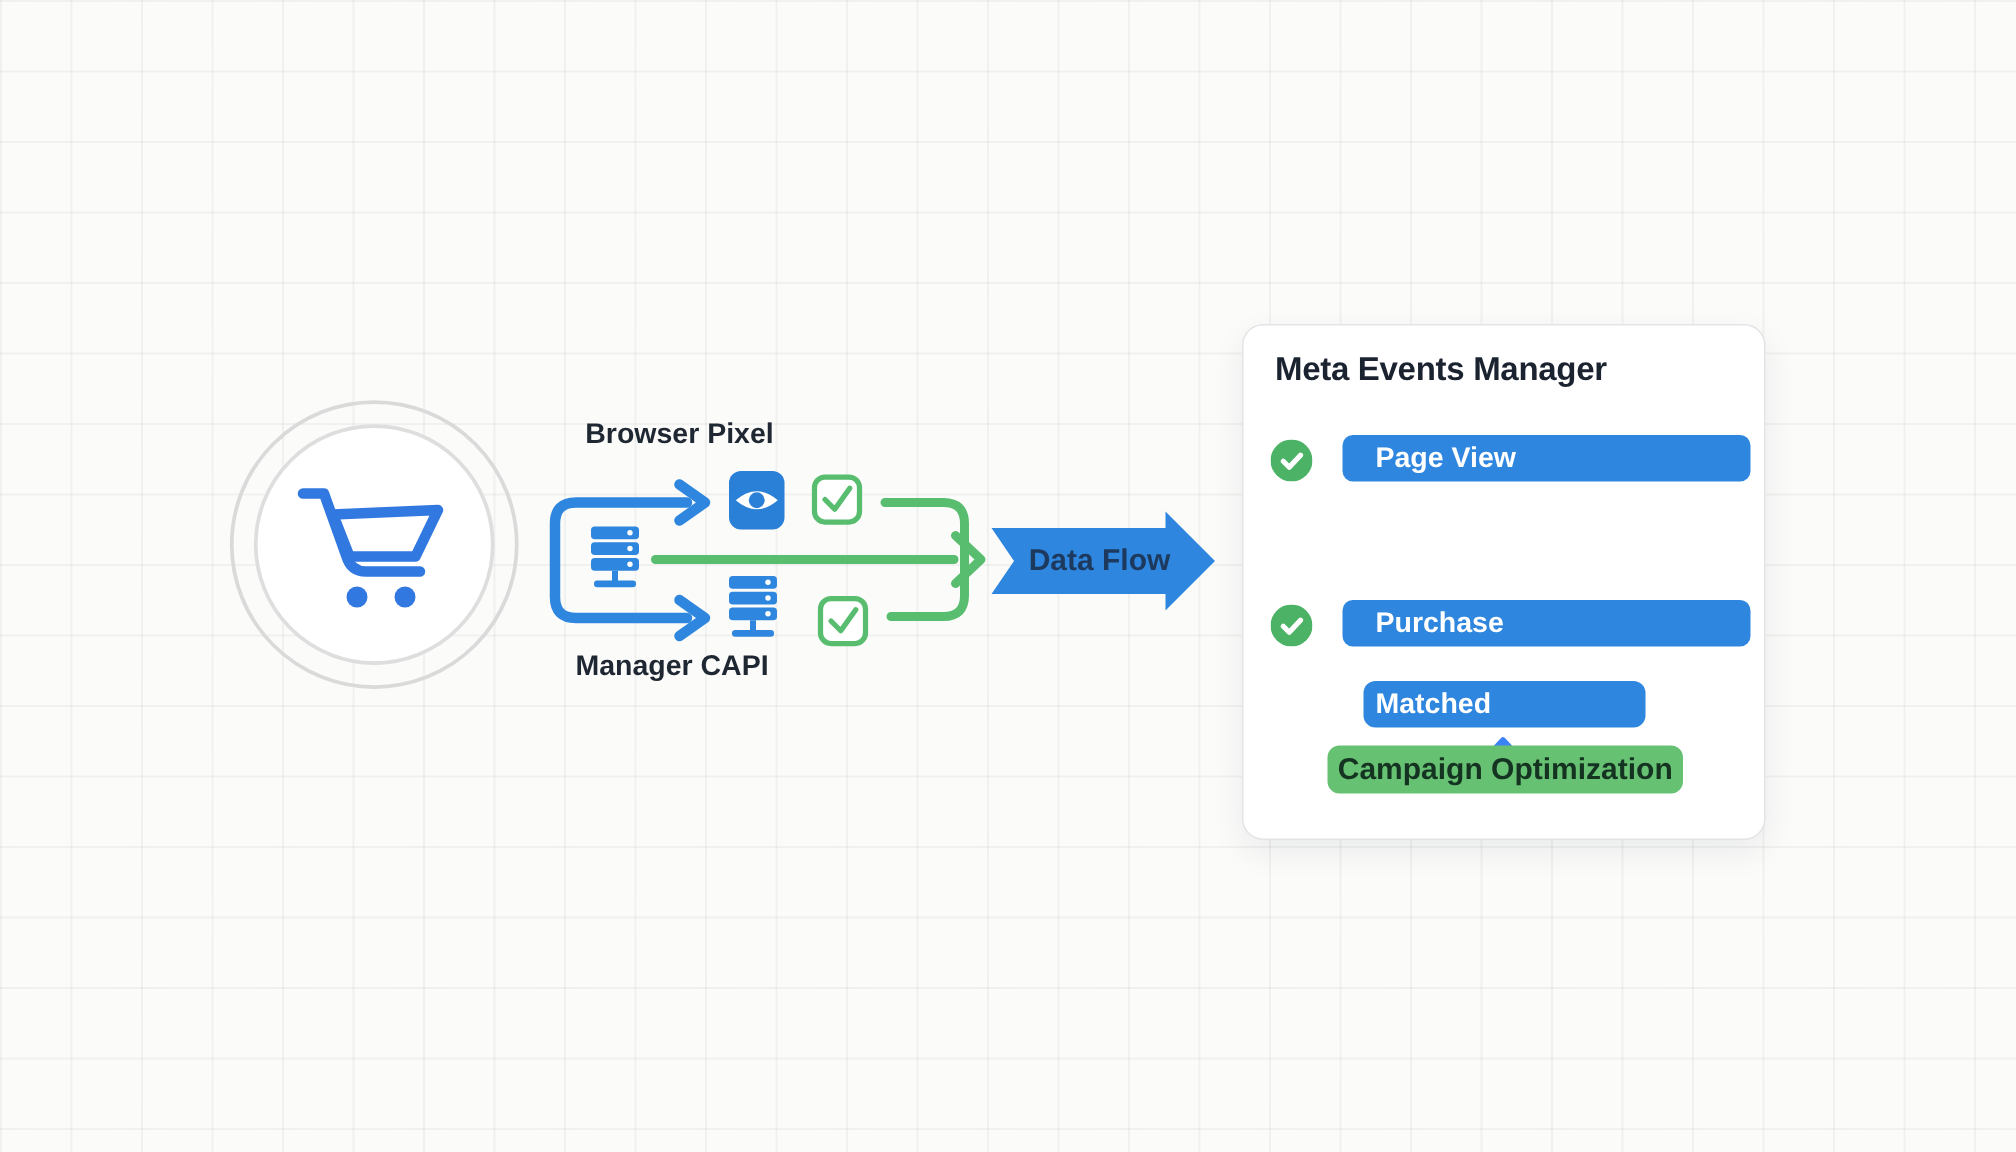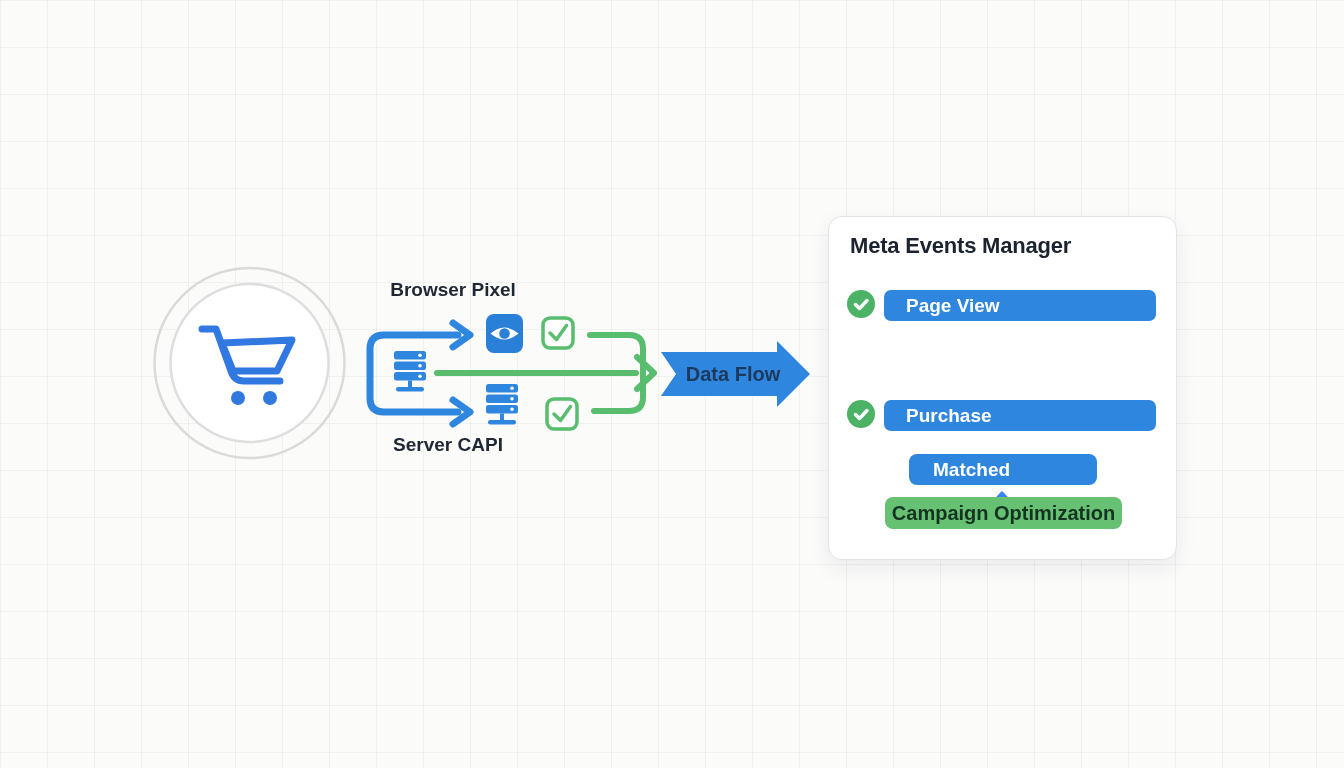--- a/index.html
+++ b/index.html
@@ -29,31 +29,31 @@
   .panel{
     position:absolute;left:828px;top:216px;width:349px;height:344px;
     background:#ffffff;border:1px solid #e3e4e6;border-radius:14px;
     box-shadow:0 8px 22px rgba(15,23,42,0.07);
     box-sizing:border-box;
   }
   .panel-title{
     position:absolute;left:21px;top:16px;font-size:22px;font-weight:700;
     color:#1b2330;letter-spacing:-0.2px;
   }
-  .event-row{position:absolute;left:18px;display:flex;align-items:flex-start;gap:9px;}
+  .event-row{position:absolute;left:18px;display:flex;align-items:flex-end;gap:20px;}
   .row-0{top:73px;} .row-1{top:128px;} .row-2{top:183px;}
   .event-bar{
     width:272px;height:31px;background:#2e86de;border-radius:7px;
     color:#ffffff;font-size:19px;font-weight:600;line-height:31px;
     padding-left:22px;box-sizing:border-box;
   }
   .matched-bar{
     position:absolute;left:80px;top:237px;width:188px;height:31px;
     background:#2e86de;border-radius:8px;color:#ffffff;font-size:19px;
-    font-weight:600;line-height:31px;padding-left:24px;box-sizing:border-box;
+    font-weight:600;line-height:31px;padding-left:8px;box-sizing:border-box;
   }
   .up-arrow{position:absolute;left:162px;top:272px;}
   .campaign-bar{
     position:absolute;left:56px;top:280px;width:237px;height:32px;
     background:#67c173;border-radius:8px;color:#153321;font-size:20px;
     font-weight:700;line-height:32px;text-align:center;box-sizing:border-box;
   }
 </style>
 </head>
 <body>
@@ -122,21 +122,21 @@
       <path d="M 437 373 H 636"></path>
       <path d="M 590 335 H 629 Q 643 335 643 349 V 397 Q 643 411 629 411 H 594"></path>
       <path d="M 637 357 L 654 373 L 637 389"></path>
     </g>
 
     <polygon points="661,352 777,352 777,341 810,374 777,407 777,396 661,396 676,374" fill="#2e86de"></polygon>
 
   </svg>
 
   <div class="diagram-label lbl-browser">Browser Pixel</div>
-  <div class="diagram-label lbl-capi">Server CAPI</div>
+  <div class="diagram-label lbl-capi">Manager CAPI</div>
   <div class="diagram-label lbl-dataflow">Data Flow</div>
 
   <div class="panel">
     <div class="panel-title">Meta Events Manager</div>
 
     <div class="event-row row-0">
       <svg width="28" height="28" viewBox="0 0 28 28">
         <circle cx="14" cy="14" r="14" fill="#4cb266"></circle>
         <path d="M 8.5 14.5 L 12.5 18.5 L 20 10.5" fill="none" stroke="#ffffff" stroke-width="3.5" stroke-linecap="round" stroke-linejoin="round"></path>
       </svg>

